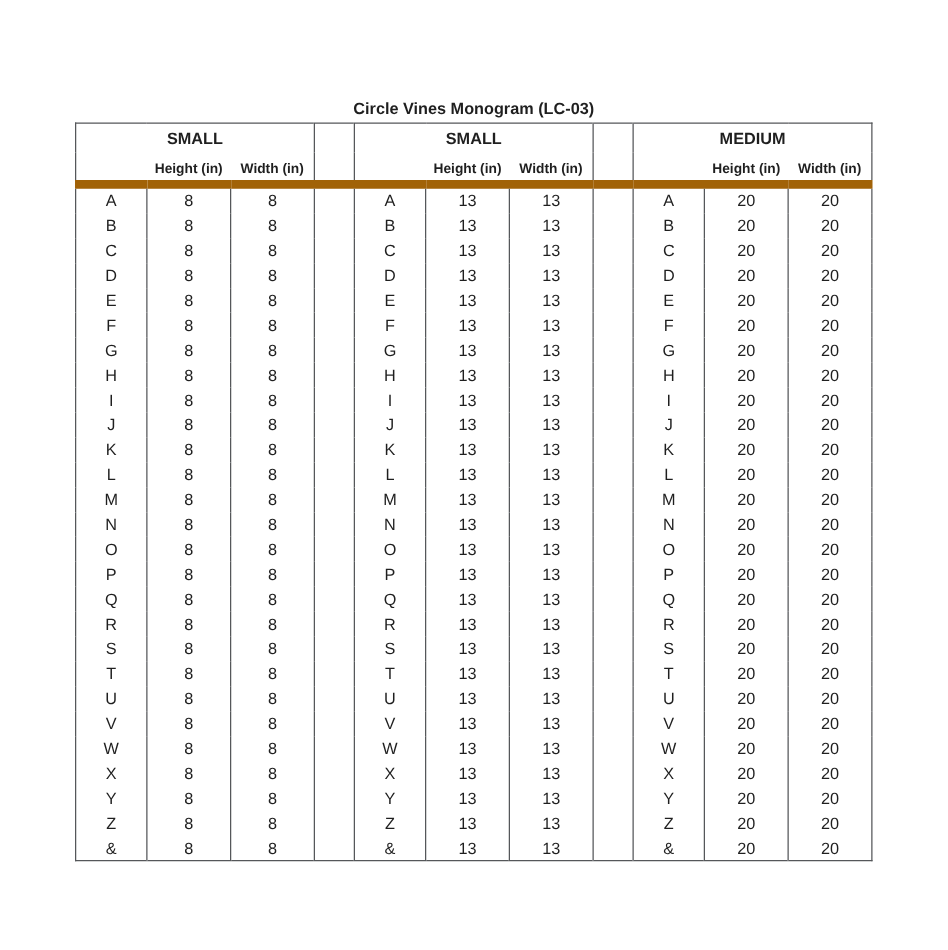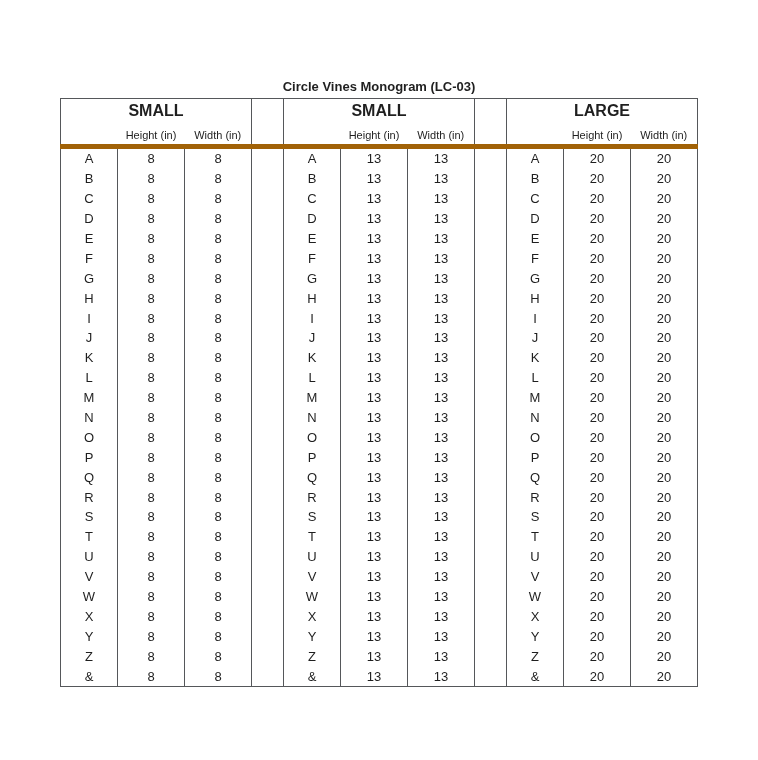--- a/index.html
+++ b/index.html
@@ -33,31 +33,31 @@
     color: #1f1f1f;
   }
   col.c-letter { width: 57px; }
   col.c-val    { width: 67px; }
   col.c-spacer { width: 32px; }
 
   th, td { padding: 0; text-align: center; overflow: hidden; }
 
   tr.group-row th {
     height: 23px;
-    font-size: 16px;
+    font-size: 13px;
     font-weight: bold;
     vertical-align: middle;
   }
   tr.sub-row th {
     height: 19px;
     font-size: 11px;
-    font-weight: normal;
+    font-weight: bold;
     vertical-align: bottom;
     padding-bottom: 3px;
-    border-bottom: 5px solid #a16207;
+    border-bottom: 7px solid #a16207;
   }
   .spacer {
     border-left: 1px solid #55575a;
     border-right: 1px solid #55575a;
   }
   tbody td {
     height: 19.9px;
     font-size: 13px;
     vertical-align: middle;
   }
@@ -86,21 +86,21 @@
         <col class="c-val">
         <col class="c-val">
     </colgroup>
 
     <thead>
       <tr class="group-row">
         <th colspan="3">SMALL</th>
         <th class="spacer"></th>
         <th colspan="3">SMALL</th>
         <th class="spacer"></th>
-        <th colspan="3">LARGE</th>
+        <th colspan="3">MEDIUM</th>
       </tr>
       <tr class="sub-row">
         <th></th>
         <th>Height (in)</th>
         <th>Width (in)</th>
         <th class="spacer"></th>
         <th></th>
         <th>Height (in)</th>
         <th>Width (in)</th>
         <th class="spacer"></th>

